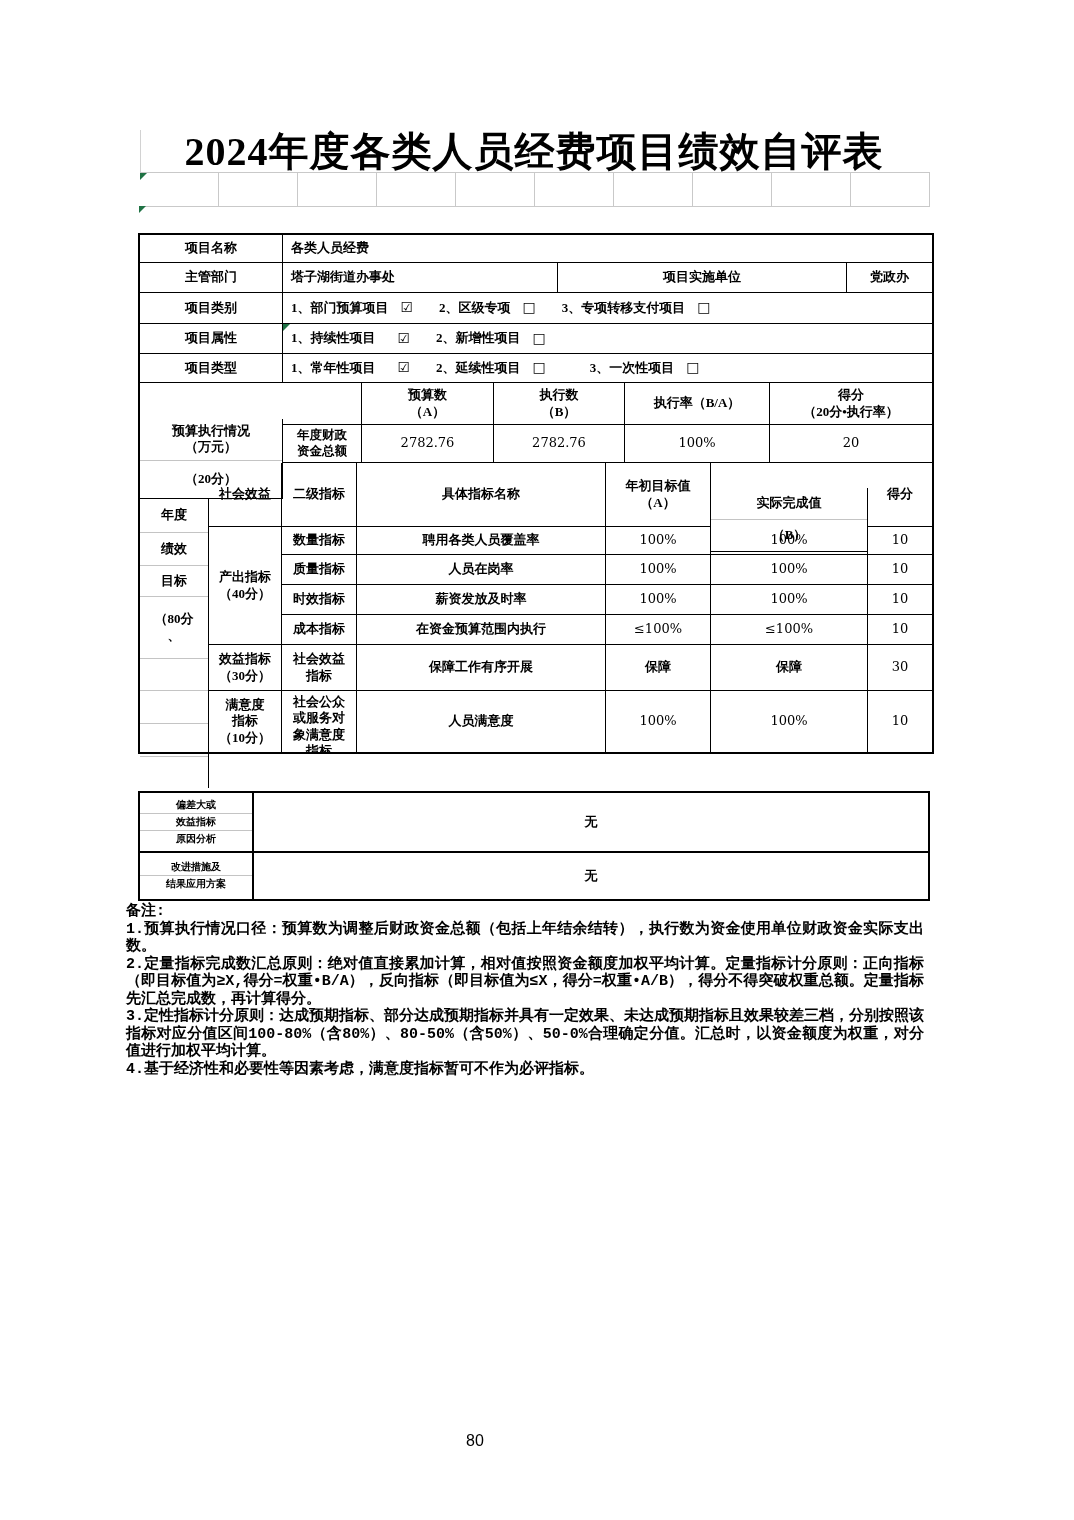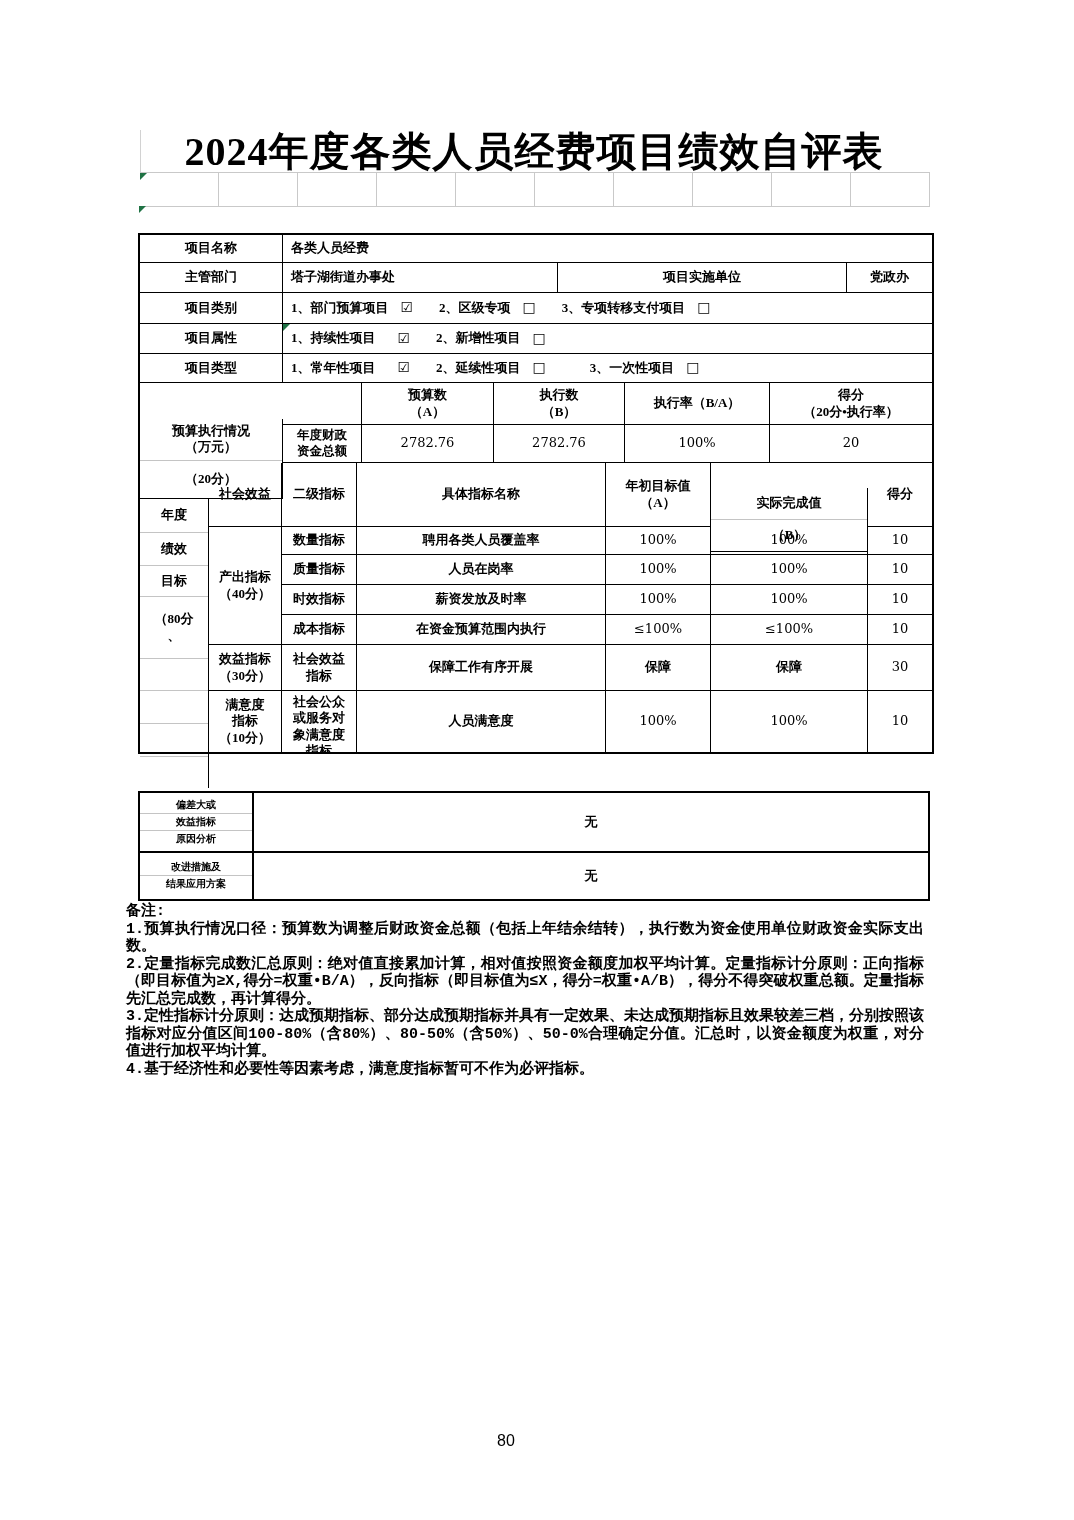--- a/index.html
+++ b/index.html
@@ -57,21 +57,21 @@
   .alabel span{display:block;padding:1px 0;}
   .alabel span + span{border-top:1px solid #c4c4c4;}
   .avalue{flex:1;display:flex;align-items:center;justify-content:center;
           font-size:13px;font-weight:700;}
 
   .notes{position:absolute;left:126px;top:903px;width:798px;font-size:15px;
          font-weight:600;line-height:17.5px;text-align:justify;font-family:Liberation Mono, monospace;}
   .notes .ntitle{font-weight:700;}
 
   .pagenum{position:absolute;left:0;top:1432px;width:950px;text-align:center;
-           font-size:16px;font-family:"Liberation Sans","DejaVu Sans",sans-serif;font-weight:400;margin-left:31px;}
+           font-size:16px;font-family:"Liberation Sans","DejaVu Sans",sans-serif;font-weight:400;}
 </style>
 </head>
 <body>
 
 <div class="page">
 
   <div class="title-gridline"></div>
   <div class="title">2024年度各类人员经费项目绩效自评表</div>
 
   <div class="band"></div>

